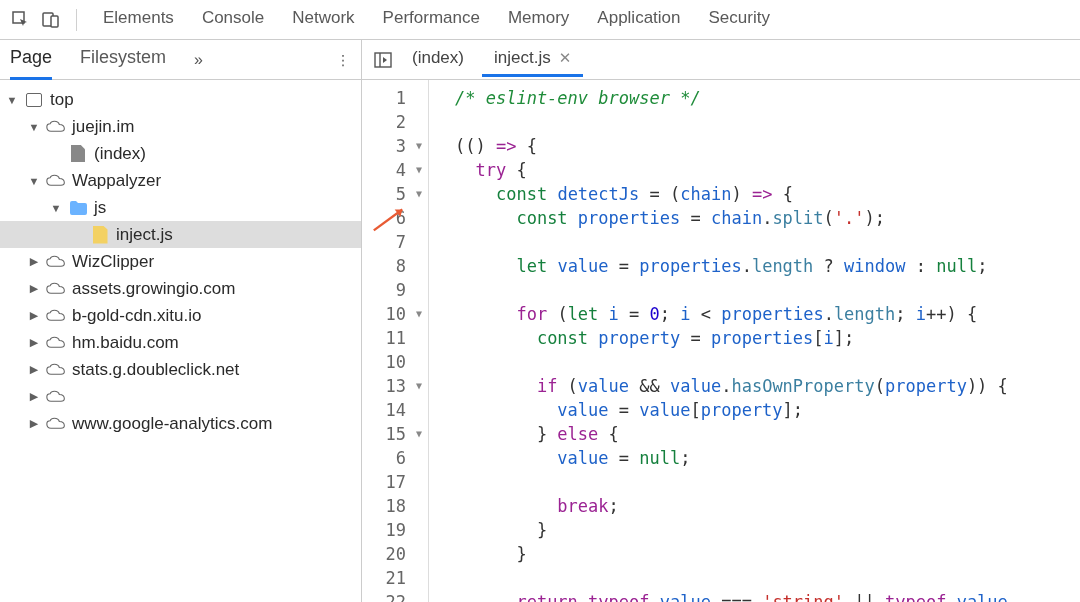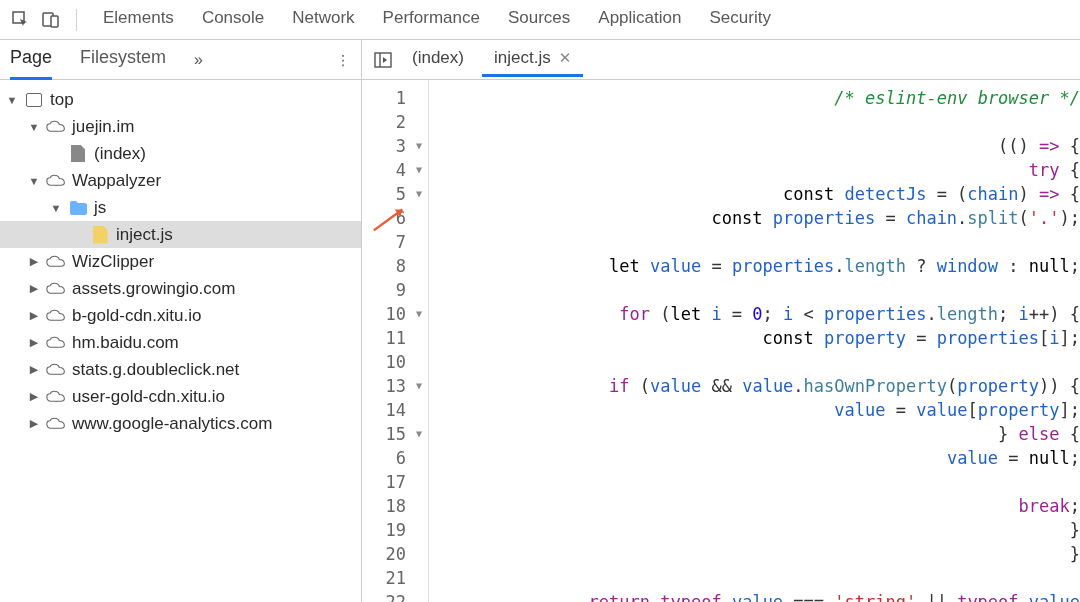--- a/index.html
+++ b/index.html
@@ -105,26 +105,26 @@
   .tab-close { color:#888; font-size:15px; cursor:pointer;}
   .code-area { flex:1; display:flex; overflow:hidden; font-family: Menlo, Consolas, monospace; font-size:17px;}
   .gutter {
     width:66px; text-align:right; color:#666;
     padding:6px 4px 0 0; background:#fff;
     line-height:24px;
   }
   .gutter div { height:24px; display:flex; justify-content:flex-end; align-items:center; gap:8px;}
   .fold { color:#888; font-size:10px; width:10px; text-align:center; }
   .code {
-    flex:1; padding:6px 0 0 19px; line-height:24px; border-left:1px solid #ddd;
-    white-space:pre; overflow:hidden;text-align:right;
+    flex:1; padding:6px 0 0 26px; line-height:24px; border-left:1px solid #ddd;
+    white-space:pre; overflow:hidden;
   }
   .c-com  { color:#1f8c3a; font-style:italic; }
   .c-kw   { color:#9b2393; }
-  .c-kw2  { color:#000000; }
+  .c-kw2  { color:#15803d; }
   .c-id   { color:#1e62c9; }
   .c-prop { color:#3b7fa0; }
   .c-str  { color:#c5302c; }
   .c-num  { color:#1c00cf; }
   .c-punc { color:#333; }
 
   .arrow-annot {
     position:absolute; left:8px; top:165px; width:38px; height:28px;
     pointer-events:none;
   }
@@ -144,21 +144,21 @@
         <rect x="1" y="2" width="10" height="13" fill="none" stroke="#555" stroke-width="1.5" rx="1"></rect>
         <rect x="9" y="5" width="7" height="11" fill="#fff" stroke="#555" stroke-width="1.5" rx="1"></rect>
       </svg>
   </div>
   <div class="tb-sep"></div>
   <div class="tabs">
     <div class="tab">Elements</div>
     <div class="tab">Console</div>
     <div class="tab">Network</div>
     <div class="tab">Performance</div>
-    <div class="tab">Sources</div>
+    <div class="tab">Memory</div>
     <div class="tab">Application</div>
     <div class="tab">Security</div>
   </div>
 </div>
 
 <div class="panel">
 
   <div class="nav">
     <div class="nav-tabs">
       <div class="nav-tab active">Page</div>
@@ -260,21 +260,20 @@
           </span>
           <span>stats.g.doubleclick.net</span>
         </div>
         <div class="row" style="--d: 1;">
           <span class="tri">▶</span>
           <span class="ic cloud">
             <svg viewBox="0 0 24 16">
               <path d="M6 13 Q1 13 1 8 Q1 4 5 4 Q6 1 10 1 Q15 1 16 5 Q22 5 22 10 Q22 13 18 13 Z"></path>
             </svg>
           </span>
-          <span>user-gold-cdn.xitu.io</span>
         </div>
         <div class="row" style="--d: 1;">
           <span class="tri">▶</span>
           <span class="ic cloud">
             <svg viewBox="0 0 24 16">
               <path d="M6 13 Q1 13 1 8 Q1 4 5 4 Q6 1 10 1 Q15 1 16 5 Q22 5 22 10 Q22 13 18 13 Z"></path>
             </svg>
           </span>
           <span>www.google-analytics.com</span>
         </div>

